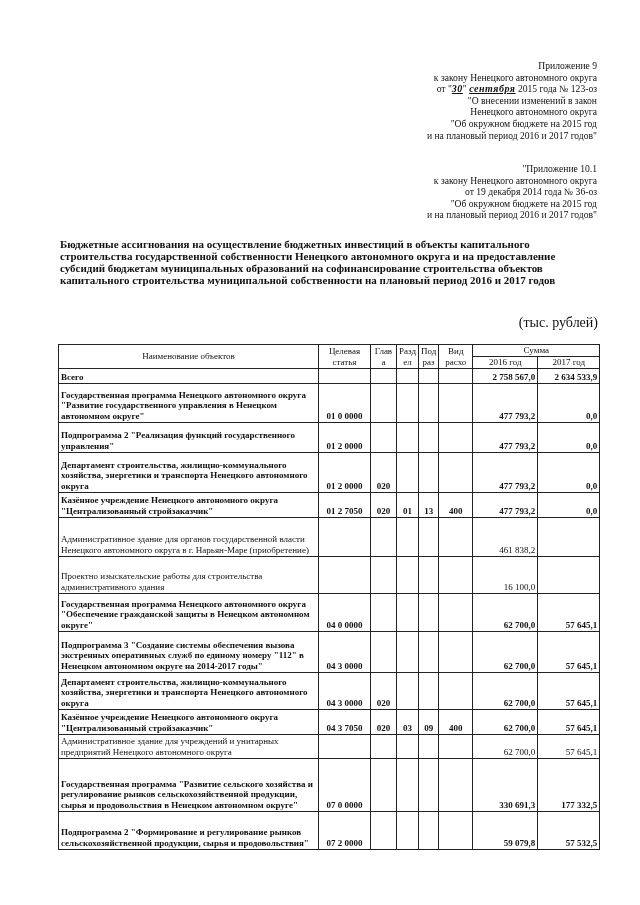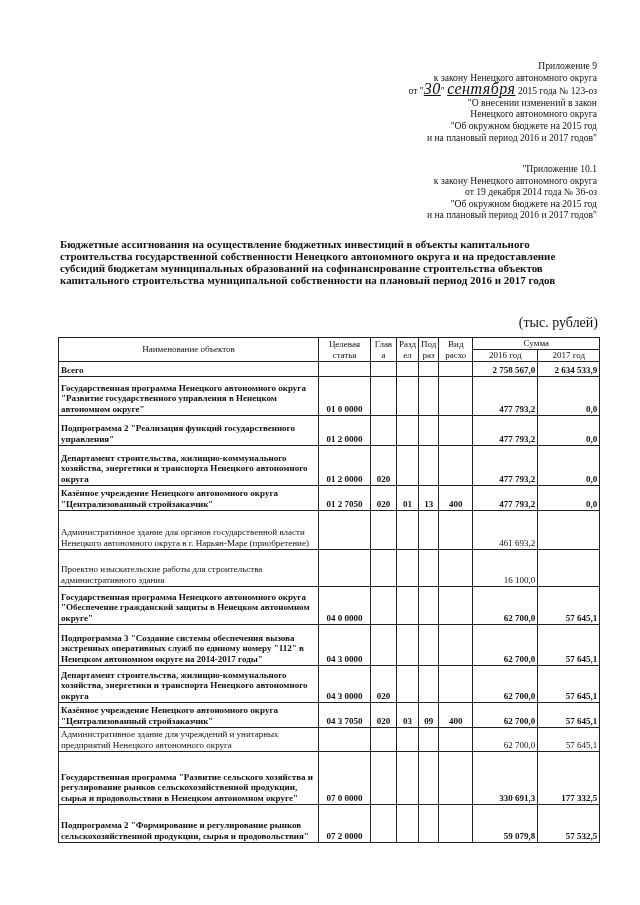--- a/index.html
+++ b/index.html
@@ -2,26 +2,26 @@
 <html><head>
 <meta charset="utf-8">
 <style>
   html, body { margin:0; padding:0; background:#fff; }
   body { width:640px; height:905px; position:relative; overflow:hidden;
          font-family:"Liberation Serif", serif; color:#111; }
   .appendix { position:absolute; right:43px; text-align:right; font-size:9.6px; line-height:11.6px; }
   .appendix div { white-space:nowrap; }
   #app9 { top:60px; }
   #app10 { top:163px; }
-  .hand { font-family:"Liberation Serif", serif; font-style:italic; font-weight:normal;
-          text-decoration:underline; font-size:16px; letter-spacing:0.5px; }
+  .hand { font-family:"Liberation Serif", serif; font-style:italic; font-weight:bold;
+          text-decoration:underline; font-size:10px; letter-spacing:0.5px; }
   .title { position:absolute; top:238px; left:60px; width:540px; text-align:left;
            font-weight:bold; font-size:11px; line-height:12px; }
   .units { position:absolute; top:315px; right:42px; font-size:14px; }
-  table { position:absolute; left:58px; top:337px; border-collapse:collapse;
+  table { position:absolute; left:58px; top:344px; border-collapse:collapse;
           table-layout:fixed; font-size:9px; line-height:10.8px;border-radius:31px; }
   td, th { border:1px solid #222; padding:0 2px; vertical-align:bottom; overflow:hidden; }
   th { font-weight:normal; text-align:center; vertical-align:middle; }
   td.name { text-align:left; }
   td.c { text-align:center; }
   td.r { text-align:right; }
   tr.b td { font-weight:bold; }
 </style>
 </head>
 <body>
@@ -128,21 +128,21 @@
         <td class="r">477 793,2</td>
         <td class="r">0,0</td>
       </tr>
       <tr style="height: 39px;">
         <td class="name">Административное здание для органов государственной власти Ненецкого автономного округа в г. Нарьян-Маре (приобретение)</td>
         <td class="c"></td>
         <td class="c"></td>
         <td class="c"></td>
         <td class="c"></td>
         <td class="c"></td>
-        <td class="r">461 693,2</td>
+        <td class="r">461 838,2</td>
         <td class="r"></td>
       </tr>
       <tr style="height: 37px;">
         <td class="name">Проектно изыскательские работы для строительства административного здания</td>
         <td class="c"></td>
         <td class="c"></td>
         <td class="c"></td>
         <td class="c"></td>
         <td class="c"></td>
         <td class="r">16 100,0</td>

